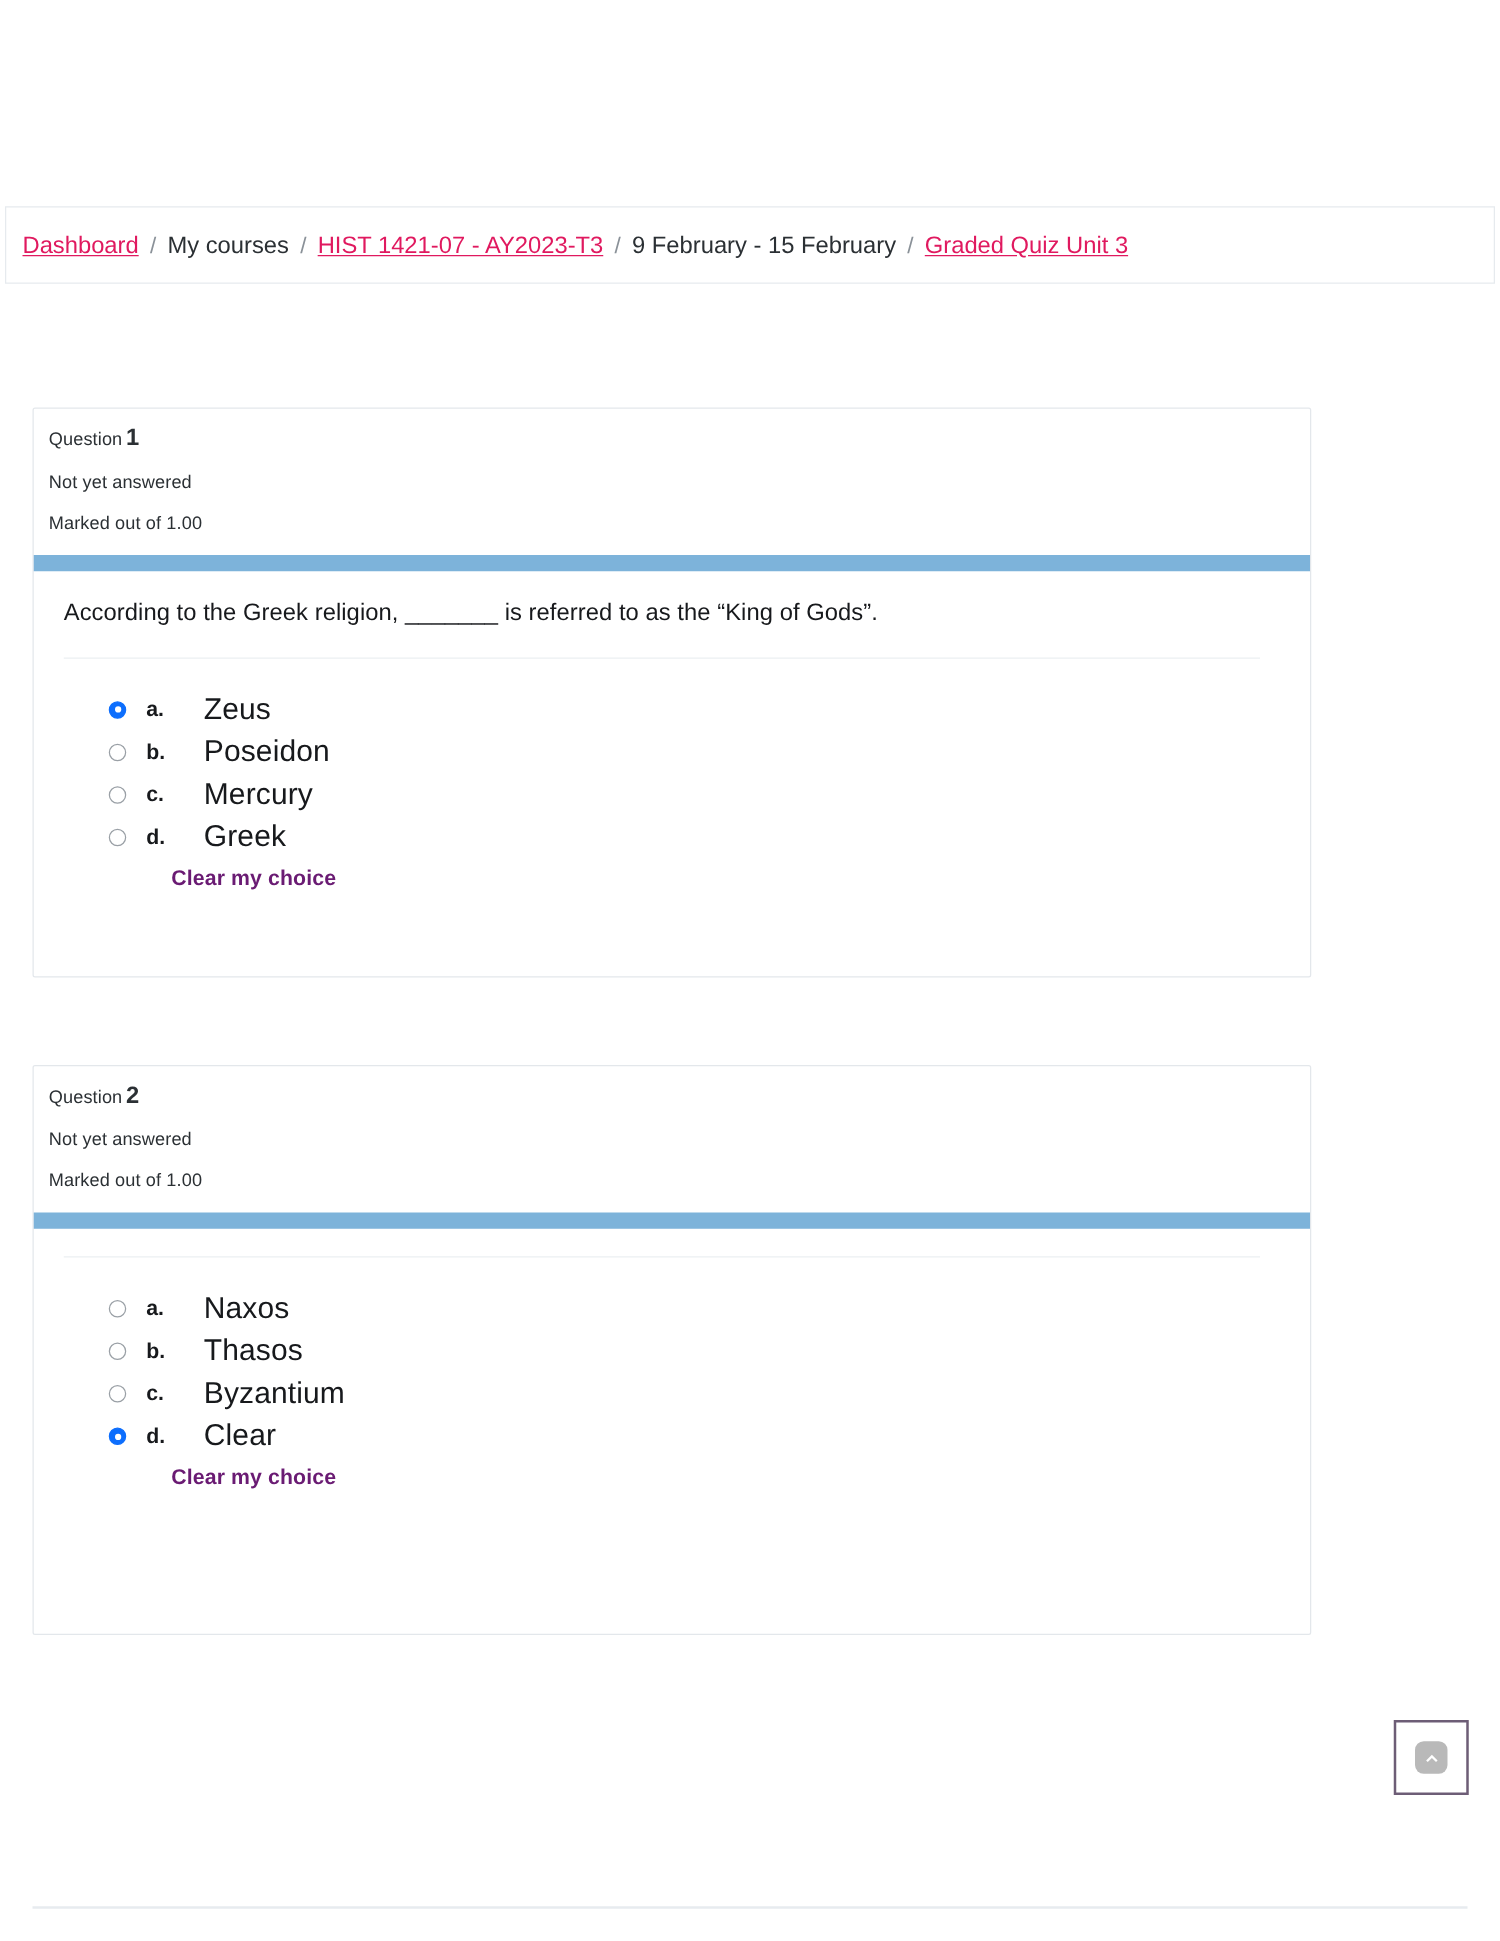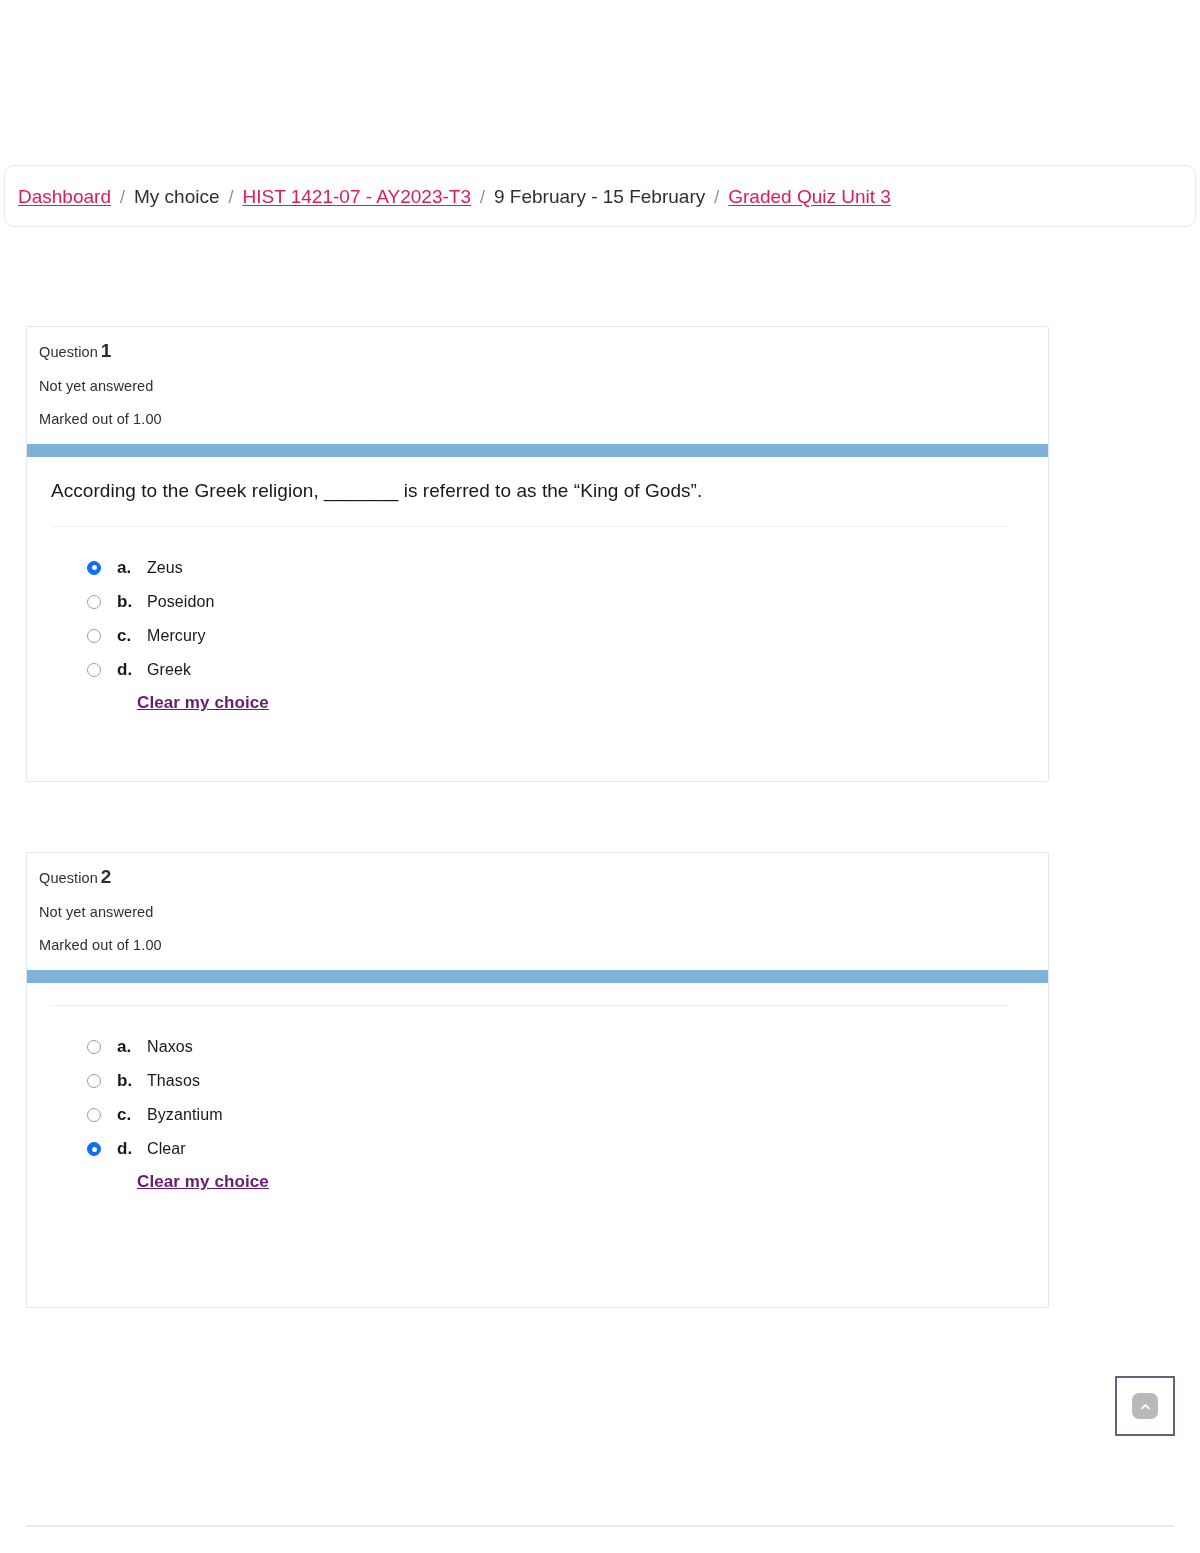--- a/index.html
+++ b/index.html
@@ -20,21 +20,21 @@
   
   .breadcrumb-bar {
     position: absolute;
     left: 4px;
     top: 165px;
     width: 1192px;
     height: 62px;
     box-sizing: border-box;
     background: #ffffff;
     border: 1px solid #e6eaee;
-    border-radius: 10px;
+    border-radius: 0;
     display: flex;
     align-items: center;
     padding-left: 13px;
   }
   .crumb-list {
     display: flex;
     align-items: baseline;
     font-size: 19px;
     line-height: 1;
     white-space: nowrap;
@@ -149,36 +149,35 @@
   }
   .answer-letter {
     font-size: 17px;
     font-weight: bold;
     color: #17191c;
     margin-left: 16px;
     width: 22px;
     flex: 0 0 auto;
   }
   .answer-text {
-    font-size: 16px;
+    font-size: 24px;
     color: #17191c;
-    margin-left: 8px;
+    margin-left: 24px;
     letter-spacing: 0.1px;
     text-align: center;
   }
   .clear-choice {
     font-size: 17px;
     font-weight: bold;
     color: #6a1b73;
     margin-left: 50px;
     margin-top: 6px;
     cursor: pointer;
     display: inline-block;
     letter-spacing: 0.1px;
-    text-decoration: underline;
   }
 
   
   .scroll-top {
     position: absolute;
     left: 1115px;
     top: 1376px;
     width: 60px;
     height: 60px;
     box-sizing: border-box;
@@ -214,21 +213,21 @@
     background: #e7ebef;
   }
 </style>
 </head>
 <body>
 
 <div class="breadcrumb-bar">
   <div class="crumb-list">
     <span class="crumb-link">Dashboard</span>
     <span class="crumb-sep">/</span>
-    <span class="crumb-plain">My choice</span>
+    <span class="crumb-plain">My courses</span>
     <span class="crumb-sep">/</span>
     <span class="crumb-link">HIST 1421-07 - AY2023-T3</span>
     <span class="crumb-sep">/</span>
     <span class="crumb-plain">9 February - 15 February</span>
     <span class="crumb-sep">/</span>
     <span class="crumb-link">Graded Quiz Unit 3</span>
   </div>
 </div>
 
 <div class="qcard" id="qcard-1">

